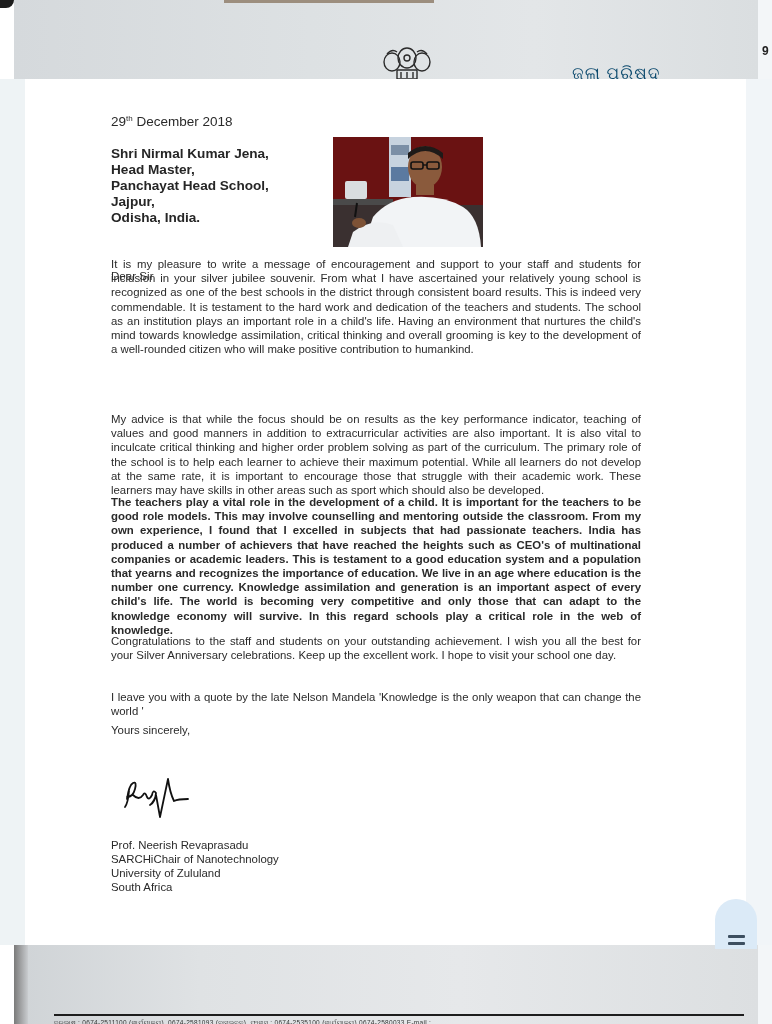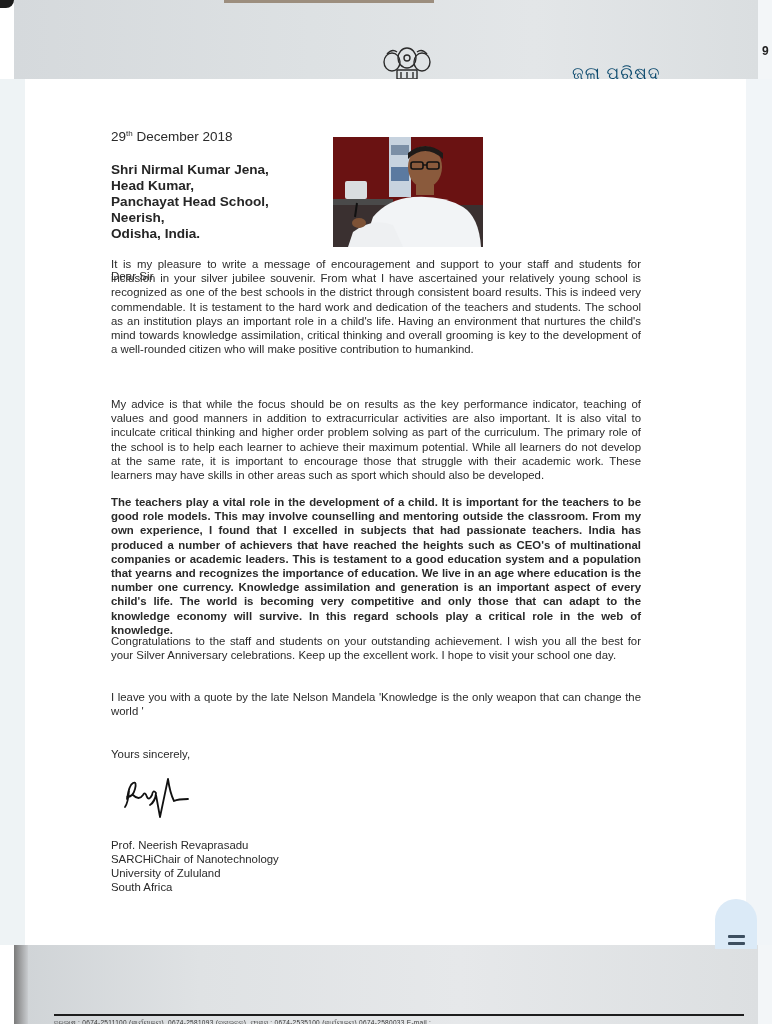--- a/index.html
+++ b/index.html
@@ -44,33 +44,33 @@
 
     
     .letter {
       position: absolute; left: 25px; top: 79px; width: 721px; height: 866px;
       background: #ffffff;
     }
     .letter-inner {
       position: absolute; left: 86px; top: 0; width: 530px;
       color: #2a2a2a; font-size: 11.4px; line-height: 14.2px;
     }
-    .date { position: absolute; top: 33px; font-size: 13.5px; color: #2a2a2a; white-space: nowrap; margin-top: 15px; }
+    .date { position: absolute; top: 33px; font-size: 13.5px; color: #2a2a2a; white-space: nowrap; }
     .date sup { font-size: 8px; vertical-align: 5px; }
     .addr {
-      position: absolute; top: 67px; font-size: 13.6px; line-height: 16px; font-weight: bold; color: #262626; margin-top: 16px;
+      position: absolute; top: 67px; font-size: 13.6px; line-height: 16px; font-weight: bold; color: #262626;
     }
     .salutation { position: absolute; top: 166px; font-size: 11.6px; margin-top: 24px; }
     .para { position: absolute; left: 0; width: 530px; text-align: justify; }
     .p1 { top: 178px; }
-    .p2 { top: 318px; }
+    .p2 { top: 333px; }
     .p3 { top: 416px; font-weight: bold; }
     .p4 { top: 555px; }
     .p5 { top: 611px; }
-    .closing { position: absolute; top: 668px; text-align: center; }
+    .closing { position: absolute; top: 644px; text-align: center; }
     .signature { position: absolute; left: 10px; top: 690px; width: 80px; height: 50px; }
     .sig-block { position: absolute; top: 759px; line-height: 14px; white-space: nowrap; }
 
     .photo {
       position: absolute; left: 308px; top: 58px; width: 150px; height: 110px; overflow: hidden;
       background: #6b1414;
     }
 
     
     .paper-bottom {
@@ -125,23 +125,23 @@
 
   <div class="strip-left"></div>
   <div class="strip-right"></div>
 
   <div class="letter">
     <div class="letter-inner">
       <div class="date"><span>29</span><sup>th</sup><span> December 2018</span></div>
 
       <div class="addr">
         <div>Shri Nirmal Kumar Jena,</div>
-        <div>Head Kumar,</div>
+        <div>Head Master,</div>
         <div>Panchayat Head School,</div>
-        <div>Neerish,</div>
+        <div>Jajpur,</div>
         <div>Odisha, India.</div>
       </div>
 
       <div class="salutation">Dear Sir</div>
 
       <p class="para p1">It is my pleasure to write a message of encouragement and support to your staff and students for inclusion in your silver jubilee souvenir. From what I have ascertained your relatively young school is recognized as one of the best schools in the district through consistent board results. This is indeed very commendable. It is testament to the hard work and dedication of the teachers and students.  The school as an institution plays an important role in a child's life. Having an environment that nurtures the child's mind towards knowledge assimilation, critical thinking and overall grooming is key to the development of a well-rounded citizen who will make positive contribution to humankind.</p>
       <p class="para p2">My advice is that while the focus should be on results as the key performance indicator, teaching of values and good manners in addition to extracurricular activities are also important. It is also vital to inculcate critical thinking and higher order problem solving as part of the curriculum. The primary role of the school is to help each learner to achieve their maximum potential. While all learners do not develop at the same rate, it is important to encourage those that struggle with their academic work. These learners may have skills in other areas such as sport which should also be developed.</p>
       <p class="para p3">The teachers play a vital role in the development of a child. It is important for the teachers to be good role models. This may involve counselling and mentoring outside the classroom. From my own experience, I found that I excelled in subjects that had passionate teachers. India has produced a number of achievers that have reached the heights such as CEO's of multinational companies or academic leaders. This is testament to a good education system and a population that yearns and recognizes the importance of education. We live in an age where education is the number one currency. Knowledge assimilation and generation is an important aspect of every child's life. The world is becoming very competitive and only those that can adapt to the knowledge economy will survive. In this regard schools play a critical role in the web of knowledge.</p>
       <p class="para p4">Congratulations to the staff and students on your outstanding achievement. I wish you all the best for your Silver Anniversary celebrations. Keep up the excellent work. I hope to visit your school one day.</p>
       <p class="para p5">I leave you with a quote by the late Nelson Mandela 'Knowledge is the only weapon that can change the world '</p>

